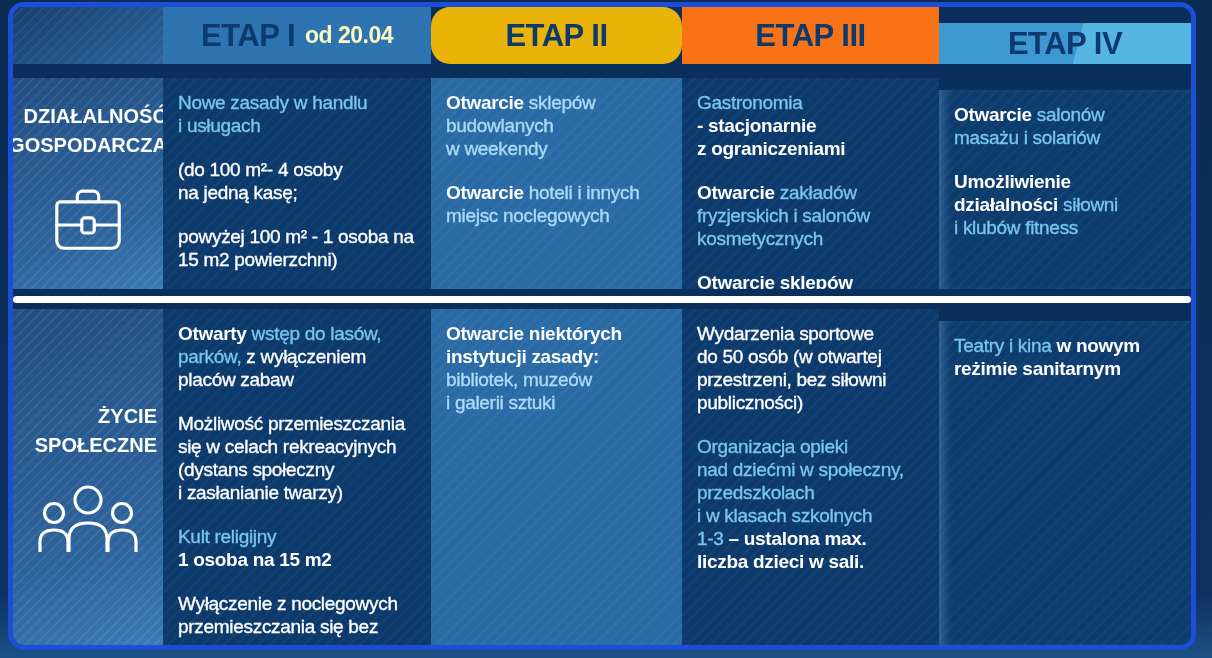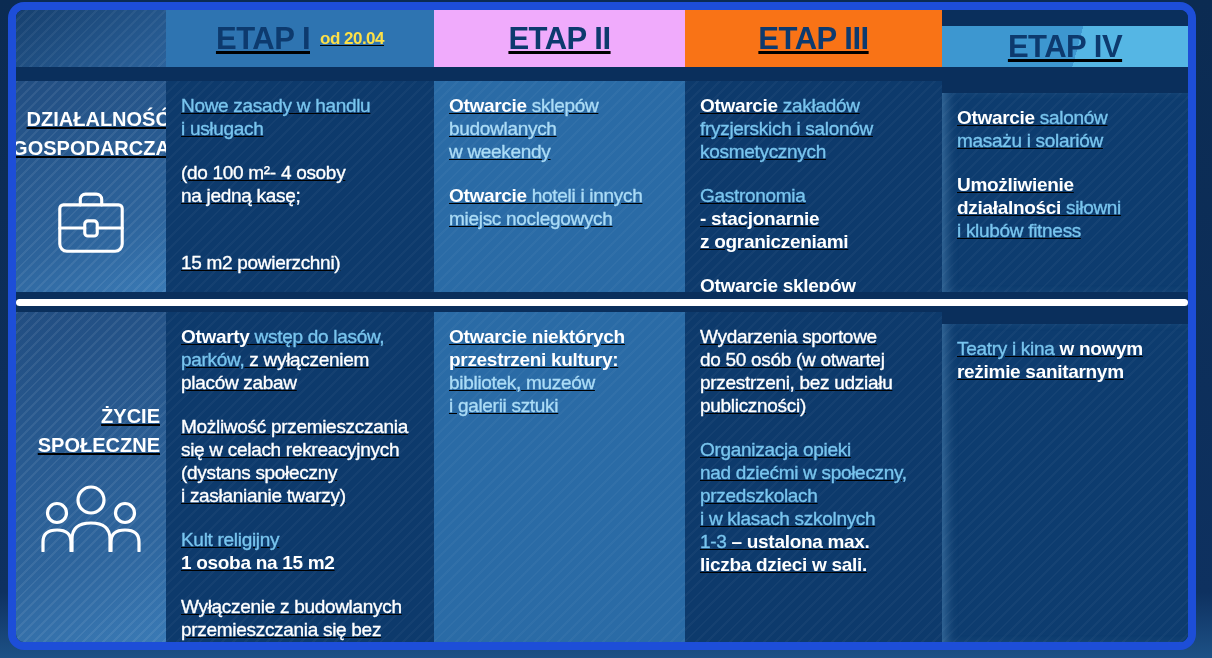--- a/index.html
+++ b/index.html
@@ -3,45 +3,44 @@
 <meta charset="utf-8">
 <style>
   html,body{margin:0;padding:0;}
   body{
     width:1212px;height:658px;overflow:hidden;position:relative;
     background:linear-gradient(180deg,#0b2b52 0%,#0e3160 90%,#1d5186 100%);
     font-family:"Liberation Sans","DejaVu Sans",sans-serif;
   }
   .frame{
     position:absolute;left:8px;top:2px;right:16px;bottom:8px;
-    border:8px solid #1d4ed8;border-radius:16px;overflow:hidden;
+    border:5px solid #1d4ed8;border-radius:16px;overflow:hidden;
     background:#0a2f5c;
-    text-decoration:underline;
   }
   .grid{
     display:grid;width:100%;height:100%;
     grid-template-columns:150px 268px 251px 257px 1fr;
     grid-template-rows:57px 14px 211px 20px 1fr;
     background:#0a2f5c;
   }
   
   .corner{
     grid-column:1;grid-row:1;
     background:
       repeating-linear-gradient(135deg,rgba(255,255,255,0.05) 0 2px,rgba(255,255,255,0) 2px 7px),
       linear-gradient(150deg,#16406f,#2c639c);
   }
   .hdr{
     display:flex;align-items:center;justify-content:center;gap:10px;
     font-weight:700;letter-spacing:-0.5px;white-space:nowrap;
   }
   .hdr-label{font-size:31px;color:#0d3a6e;}
-  .hdr-suffix{font-size:17px;color:#fde047;}
+  .hdr-suffix{font-size:23px;color:#fef9c3;}
   .hdr1{grid-column:2;grid-row:1;background:#2e74b1;}
-  .hdr2{grid-column:3;grid-row:1;background:#f0abfc;}
+  .hdr2{grid-column:3;grid-row:1;background:#eab308;border-radius:19px;}
   .hdr3{grid-column:4;grid-row:1;background:#f97316;}
   .hdr4{grid-column:5;grid-row:1;background:linear-gradient(105deg,#3d97d0 55%,#55b6e4 55%);margin-top:16px;}
   
   .rowlabel{
     grid-column:1;display:flex;flex-direction:column;align-items:center;
     background:
       repeating-linear-gradient(135deg,rgba(255,255,255,0.07) 0 2px,rgba(255,255,255,0) 2px 7px),
       linear-gradient(160deg,#224e82 0%,#2d649c 70%,#3a7ab5 100%);
   }
   .rowlabel .lbl{
@@ -102,29 +101,29 @@
           <path d="M33 20 v-6 a6 6 0 0 1 6 -6 h12 a6 6 0 0 1 6 6 v6"></path>
           <path d="M14 20 H76 a4 4 0 0 1 4 4 V64 a8 8 0 0 1 -8 8 H18 a8 8 0 0 1 -8 -8 V24 a4 4 0 0 1 4 -4 Z"></path>
           <path d="M10 46 H38 M52 46 H80"></path>
           <rect x="38" y="38" width="14" height="17" rx="3.5"></rect>
         </svg>
       </div>
     </div>
     <div class="cell ce1 r1">
       <p class="para"><span class="seg seg-a">Nowe zasady w handlu</span><br><span class="seg seg-a">i usługach</span></p>
       <p class="para"><span class="seg seg-w">(do 100 m²- 4 osoby</span><br><span class="seg seg-w">na jedną kasę;</span></p>
-      <p class="para"><br><span class="seg seg-w">15 m2 powierzchni)</span></p>
+      <p class="para"><span class="seg seg-w">powyżej 100 m² -  1 osoba na</span><br><span class="seg seg-w">15 m2 powierzchni)</span></p>
     </div>
     <div class="cell ce2 r1">
       <p class="para"><span class="seg seg-wb">Otwarcie</span><span class="seg seg-a"> sklepów</span><br><span class="seg seg-a">budowlanych</span><br><span class="seg seg-a">w weekendy</span></p>
       <p class="para"><span class="seg seg-wb">Otwarcie</span><span class="seg seg-a"> hoteli i innych</span><br><span class="seg seg-a">miejsc noclegowych</span></p>
     </div>
     <div class="cell ce3 r1">
+      <p class="para"><span class="seg seg-a">Gastronomia</span><br><span class="seg seg-wb">- stacjonarnie</span><br><span class="seg seg-wb">z ograniczeniami</span></p>
       <p class="para"><span class="seg seg-wb">Otwarcie</span><span class="seg seg-a"> zakładów</span><br><span class="seg seg-a">fryzjerskich i salonów</span><br><span class="seg seg-a">kosmetycznych</span></p>
-      <p class="para"><span class="seg seg-a">Gastronomia</span><br><span class="seg seg-wb">- stacjonarnie</span><br><span class="seg seg-wb">z ograniczeniami</span></p>
       <p class="para"><span class="seg seg-wb">Otwarcie sklepów</span><br></p>
     </div>
     <div class="cell ce4 r1">
       <p class="para"><span class="seg seg-wb">Otwarcie</span><span class="seg seg-a"> salonów</span><br><span class="seg seg-a">masażu i solariów</span></p>
       <p class="para"><span class="seg seg-wb">Umożliwienie</span><br><span class="seg seg-wb">działalności</span><span class="seg seg-a"> siłowni</span><br><span class="seg seg-a">i klubów fitness</span></p>
     </div>
 
     <div class="divider-row">
       <div class="divider-bar"></div>
     </div>
@@ -139,27 +138,27 @@
           <path d="M37 71 V59 Q37 43 56 43 Q75 43 75 59 V71"></path>
           <circle cx="90" cy="33" r="9.5"></circle>
           <path d="M76 71 V62 Q76 50 90 50 Q104 50 104 62 V71"></path>
         </svg>
       </div>
     </div>
     <div class="cell ce1 r2">
       <p class="para"><span class="seg seg-wb">Otwarty</span><span class="seg seg-a"> wstęp do lasów,</span><br><span class="seg seg-a">parków,</span><span class="seg seg-w"> z wyłączeniem</span><br><span class="seg seg-w">placów zabaw</span></p>
       <p class="para"><span class="seg seg-w">Możliwość przemieszczania</span><br><span class="seg seg-w">się w celach rekreacyjnych</span><br><span class="seg seg-w">(dystans społeczny</span><br><span class="seg seg-w">i zasłanianie twarzy)</span></p>
       <p class="para"><span class="seg seg-a">Kult religijny</span><br><span class="seg seg-wb">1 osoba na 15 m2</span></p>
-      <p class="para"><span class="seg seg-w">Wyłączenie z budowlanych</span><br><span class="seg seg-w">przemieszczania się bez</span><br></p>
+      <p class="para"><span class="seg seg-w">Wyłączenie z noclegowych</span><br><span class="seg seg-w">przemieszczania się bez</span><br></p>
     </div>
     <div class="cell ce2 r2">
-      <p class="para"><span class="seg seg-wb">Otwarcie niektórych</span><br><span class="seg seg-wb">przestrzeni kultury:</span><br><span class="seg seg-a">bibliotek, muzeów</span><br><span class="seg seg-a">i galerii sztuki</span></p>
+      <p class="para"><span class="seg seg-wb">Otwarcie niektórych</span><br><span class="seg seg-wb">instytucji zasady:</span><br><span class="seg seg-a">bibliotek, muzeów</span><br><span class="seg seg-a">i galerii sztuki</span></p>
     </div>
     <div class="cell ce3 r2">
-      <p class="para"><span class="seg seg-w">Wydarzenia sportowe</span><br><span class="seg seg-w">do 50 osób (w otwartej</span><br><span class="seg seg-w">przestrzeni, bez udziału</span><br><span class="seg seg-w">publiczności)</span></p>
+      <p class="para"><span class="seg seg-w">Wydarzenia sportowe</span><br><span class="seg seg-w">do 50 osób (w otwartej</span><br><span class="seg seg-w">przestrzeni, bez siłowni</span><br><span class="seg seg-w">publiczności)</span></p>
       <p class="para"><span class="seg seg-a">Organizacja opieki</span><br><span class="seg seg-a">nad dziećmi w społeczny,</span><br><span class="seg seg-a">przedszkolach</span><br><span class="seg seg-a">i w klasach szkolnych</span><br><span class="seg seg-a">1-3</span><span class="seg seg-wb"> – ustalona max.</span><br><span class="seg seg-wb">liczba dzieci w sali.</span></p>
     </div>
     <div class="cell ce4 r2">
       <p class="para"><span class="seg seg-a">Teatry i kina</span><span class="seg seg-wb"> w nowym</span><br><span class="seg seg-wb">reżimie sanitarnym</span></p>
     </div>
 
   </div>
 </div>
 
 </body></html>

